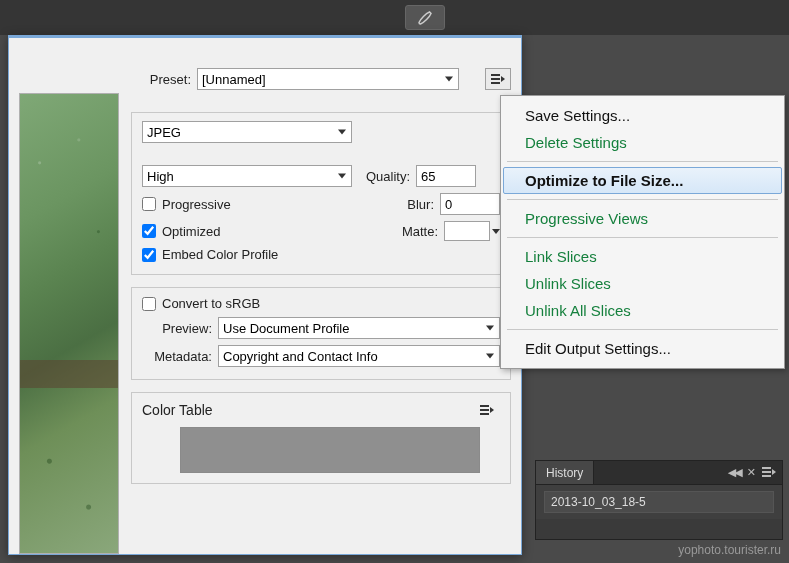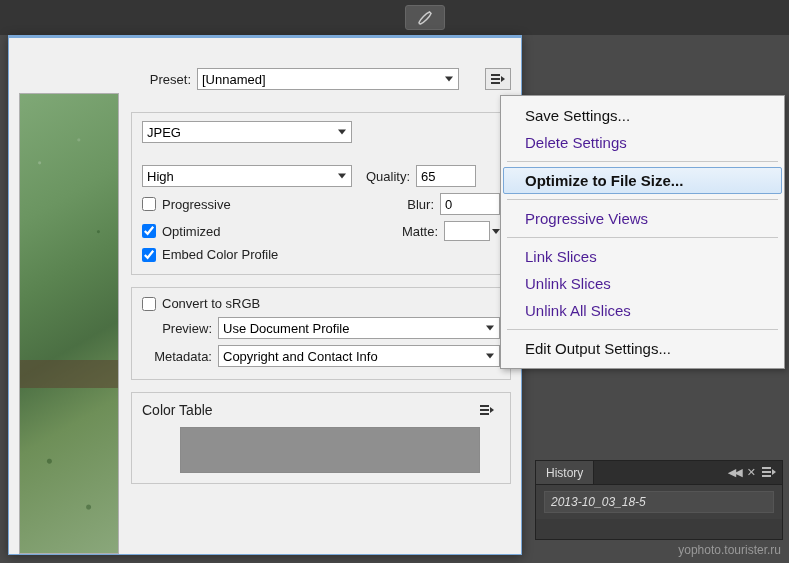--- a/index.html
+++ b/index.html
@@ -107,38 +107,38 @@
     position: absolute; left: 500px; top: 95px; width: 285px;
     background: #f5f5f5; border: 1px solid #9a9a9a;
     box-shadow: 2px 2px 6px rgba(0,0,0,0.3);
     padding: 6px 2px;
     font-size: 15px;
   }
   .context-menu .mi {
     padding: 5px 22px;
   }
   .context-menu .mi.enabled { color: #111; }
-  .context-menu .mi.disabled { color: #4c1d95; }
+  .context-menu .mi.disabled { color: #15803d; }
   .context-menu .mi.hover {
     background: linear-gradient(#e9f2fb, #d6e7f8);
     border: 1px solid #7aa8d8;
     padding: 4px 21px;
     border-radius: 2px;
     font-weight: bold;
   }
   .context-menu .sep { height:1px; background:#c8c8c8; margin:5px 4px; }
   .right-panel {
     position:absolute; right:6px; top:460px; width:248px; height:80px;
     background:#3a3a3a; border:1px solid #222;
     font-size:12px; color:#ddd;
   }
   .panel-tabs { display:flex; align-items:center; height:24px; background:#2e2e2e; border-bottom:1px solid #222;}
   .panel-tab { padding:4px 10px; background:#474747; height:100%; display:flex; align-items:center; border-right:1px solid #222;}
   .panel-icons { margin-left:auto; display:flex; gap:6px; padding-right:6px; color:#bbb;}
-  .panel-body { padding:6px 8px; background:#3f3f3f;font-style:italic;}
+  .panel-body { padding:6px 8px; background:#3f3f3f;}
   .panel-item { background:#4b4b4b; padding:3px 6px; border:1px solid #555; }
   .arrows-icon { font-size:11px; letter-spacing:-2px;}
   .x-icon { font-size:11px;}
   .hmenu svg { width:14px; height:10px; }
   .watermark {
     position:absolute; right:8px; bottom:6px; color:#999; font-size:12px;
   }
 </style>
 </head>
 <body>

